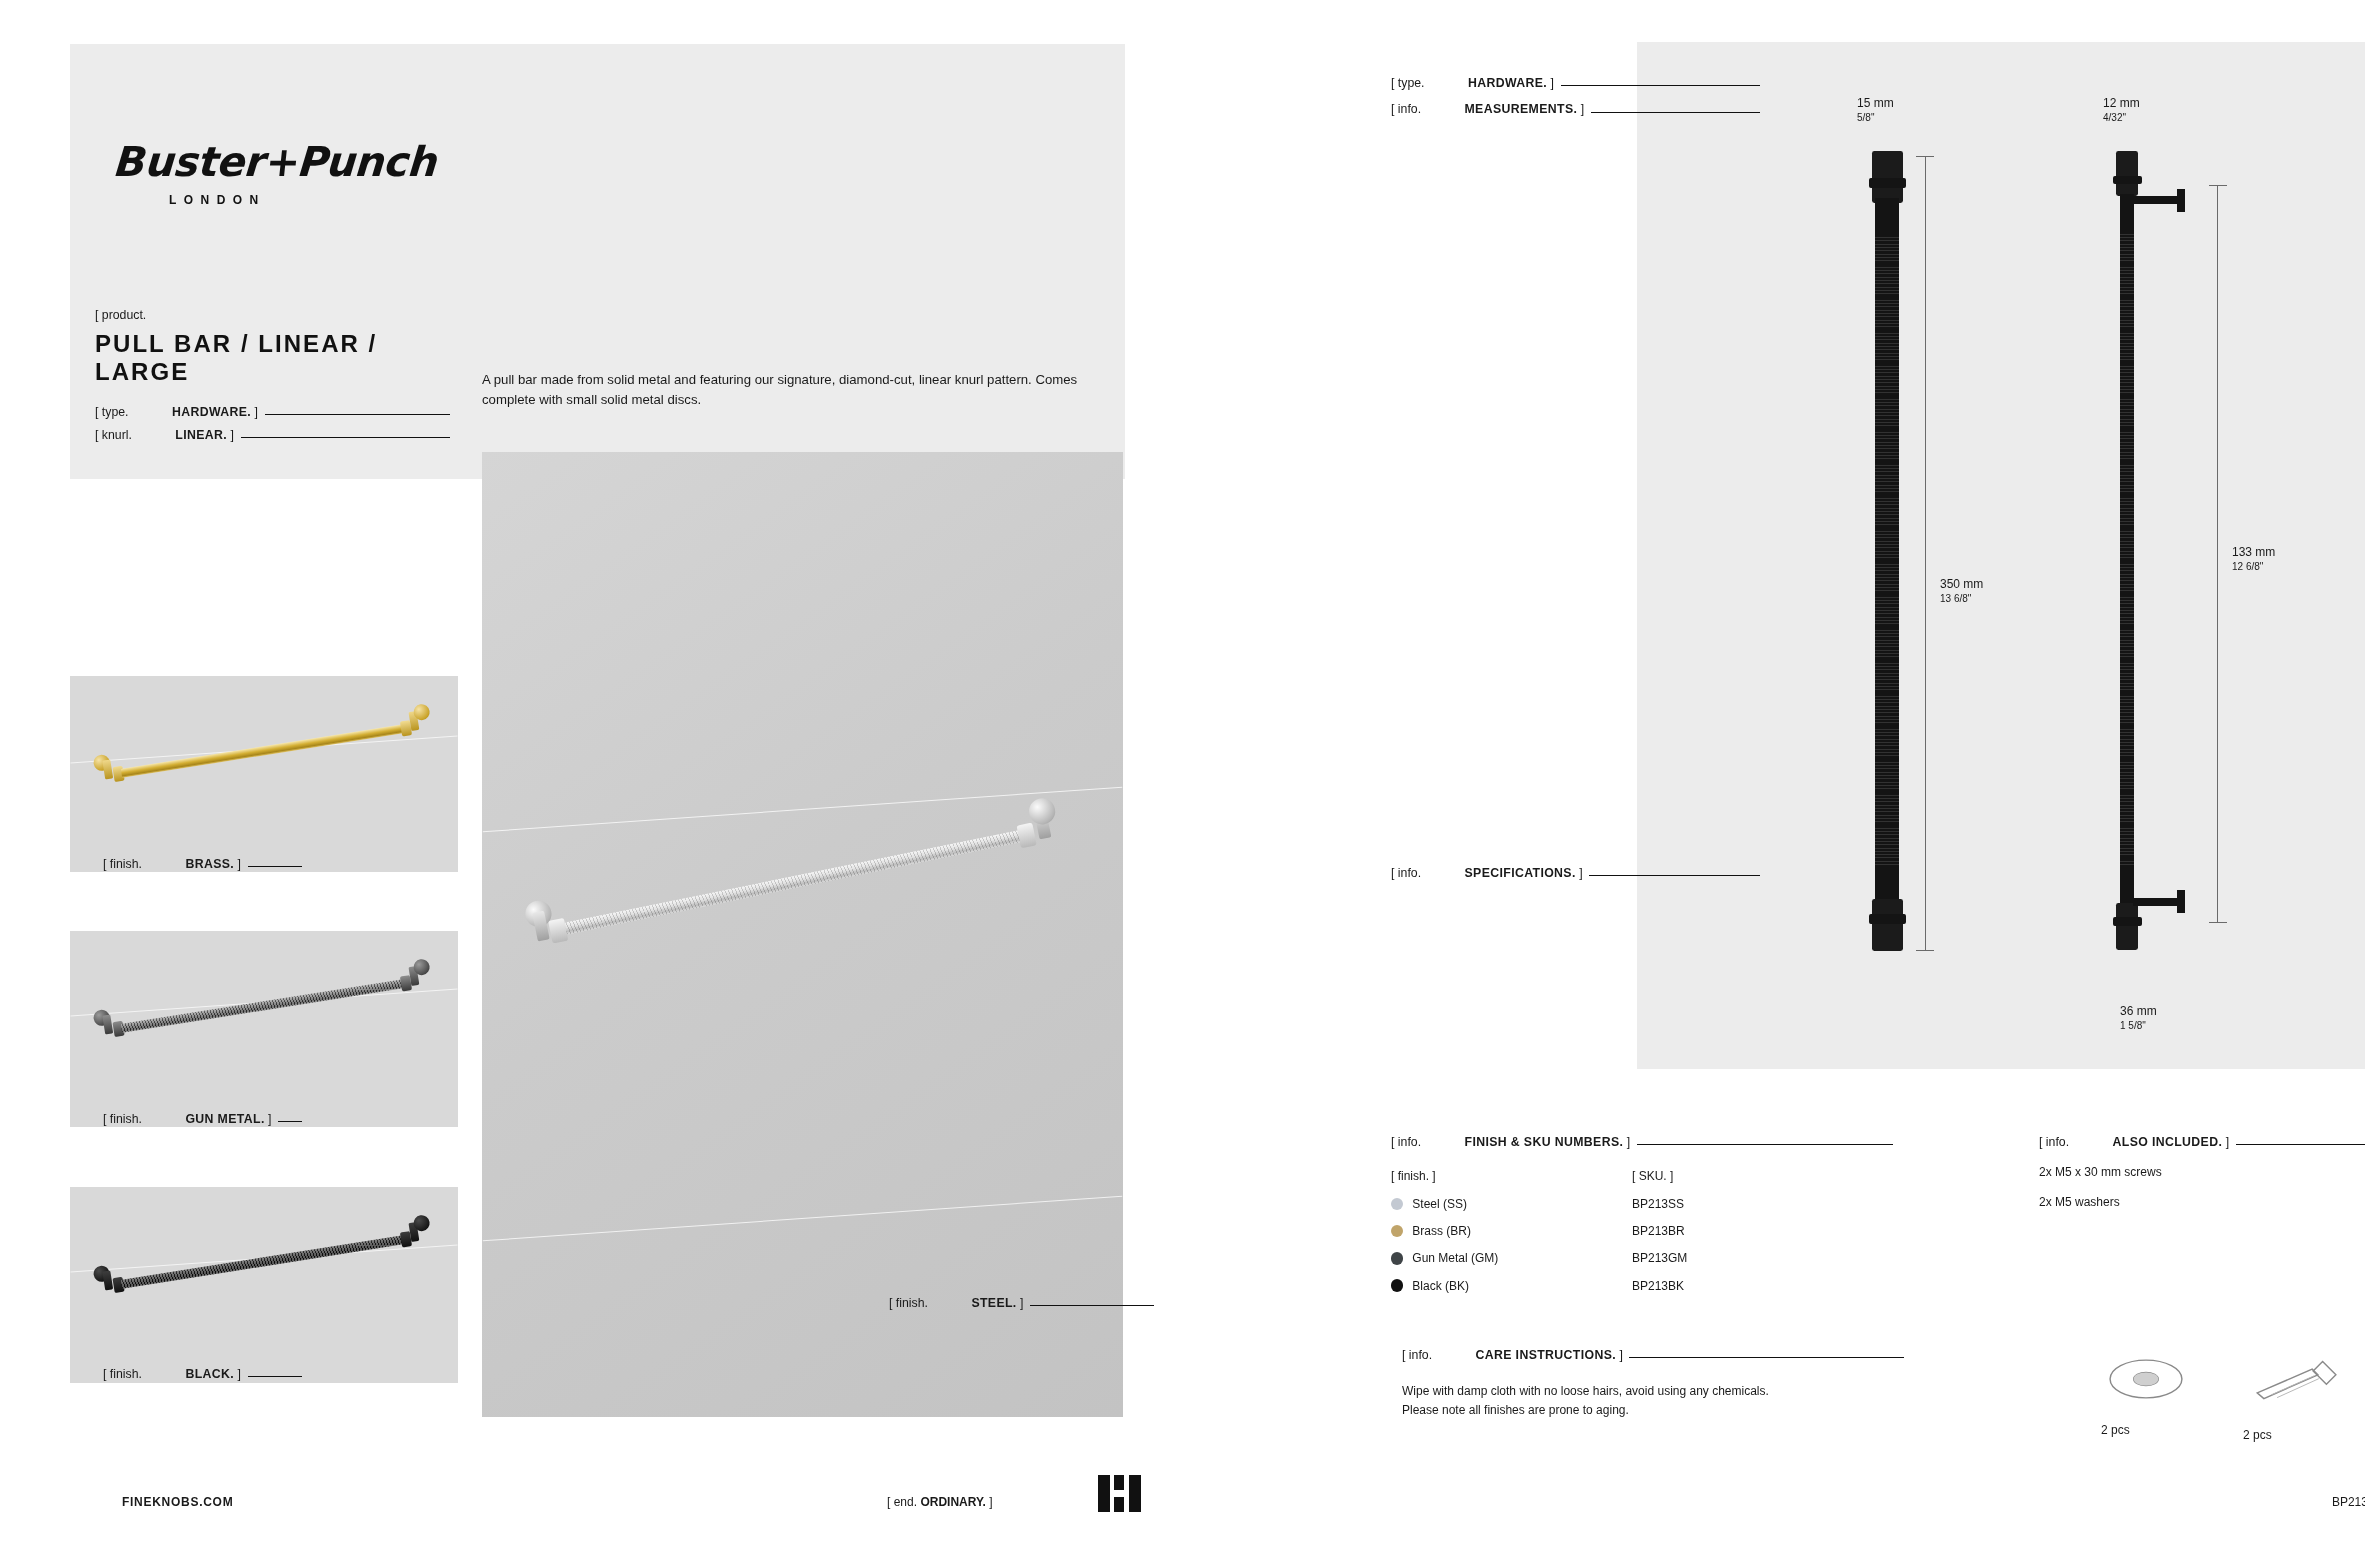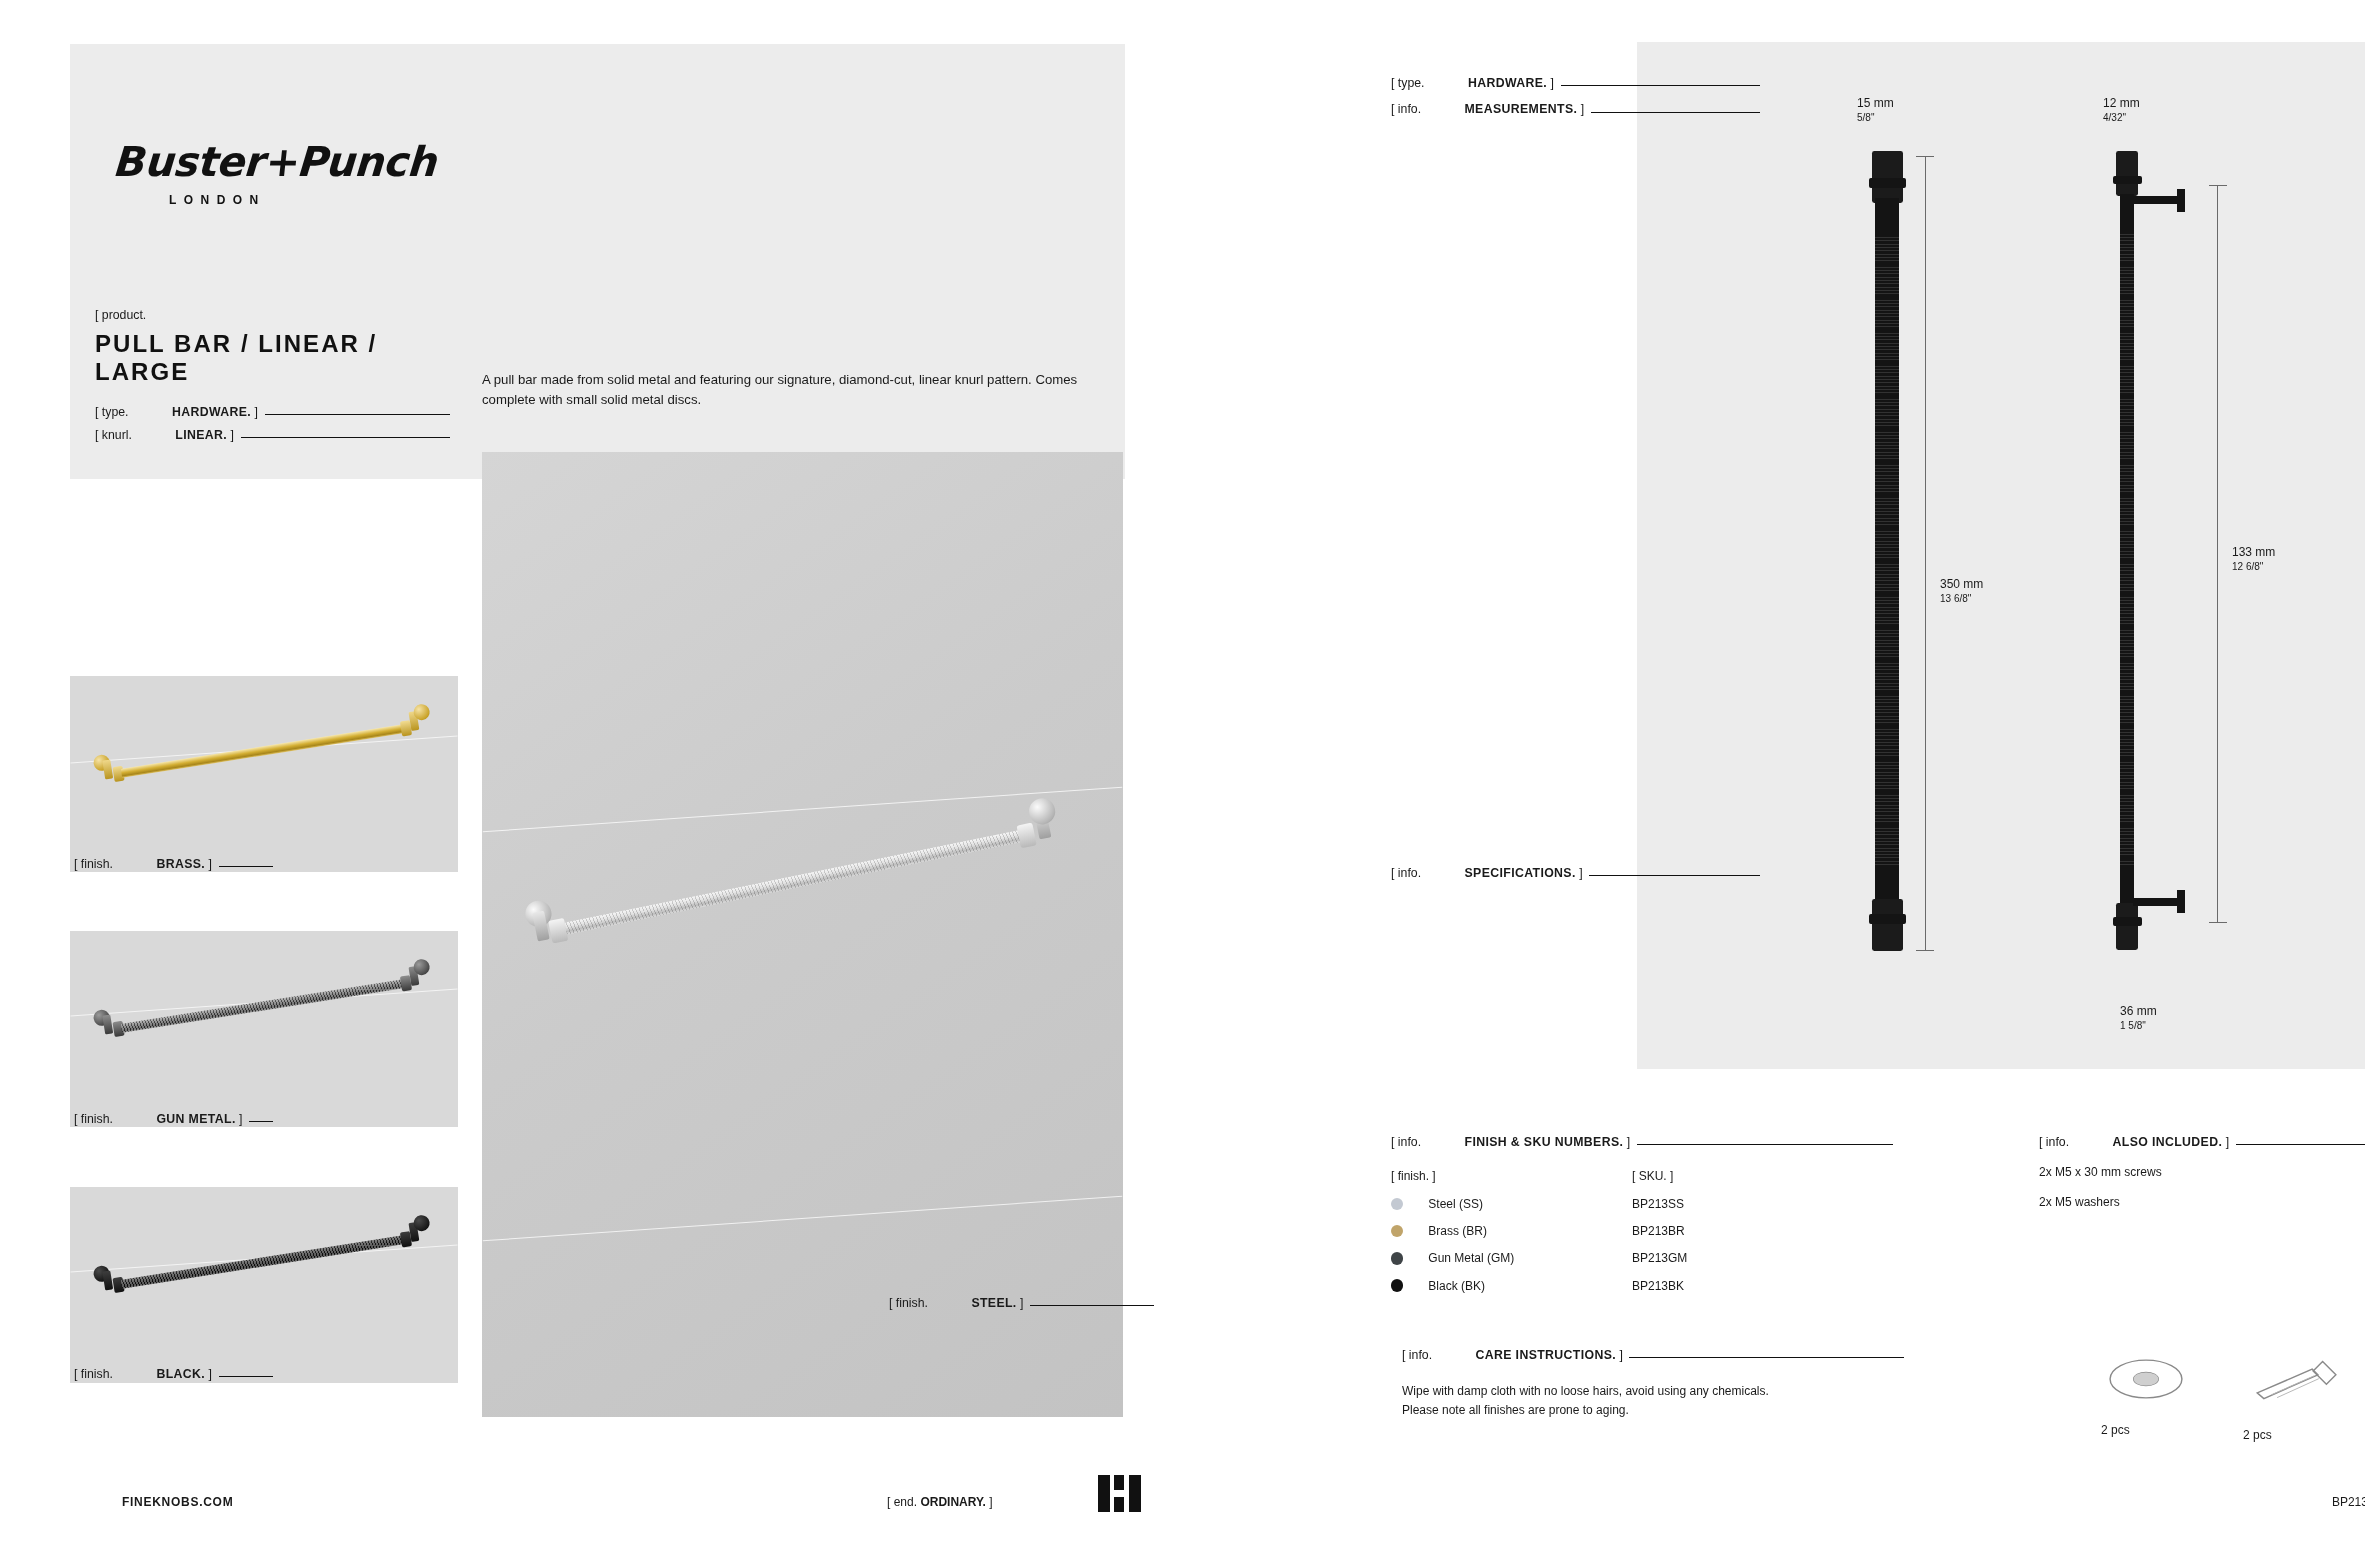--- a/index.html
+++ b/index.html
@@ -96,21 +96,21 @@
     background: radial-gradient(circle at 35% 30%, #fbfbfb, #b6b6b6 70%, #8e8e8e);
   }
   .hero-bar .disc.l { left: 20px; }
   .hero-bar .disc.r { left: 534px; }
 
   .hero-caption { position: absolute; left: 889px; top: 1296px; width: 265px; }
 
   
   .thumb { position: absolute; left: 70px; width: 388px; height: 196px; background: #d9d9d9; overflow: hidden; }
   .thumb .wline { position: absolute; left: 0; width: 100%; height: 0.9px; background: rgba(255,255,255,.7); }
-  .thumb-caption { position: absolute; left: 74px; width: 199px; }
+  .thumb-caption { position: absolute; left: 103px; width: 199px; }
 
   .mini-bar { position: absolute; left: 19px; width: 350px; height: 16px; transform: rotate(-9deg); transform-origin: left center; }
   .mini-bar .mshaft { position: absolute; left: 33px; top: 3.3px; width: 284px; height: 8.5px; border-radius: 1.4px; }
   .mini-bar .mknurl { position: absolute; left: 33px; top: 3.3px; width: 284px; height: 8.5px;
       background: repeating-linear-gradient(78deg, rgba(0,0,0,.32) 0 0.9px, rgba(255,255,255,.30) 0.9px 2.8px); border-radius: 1.4px; }
   .mini-bar .mfoot { position: absolute; width: 10.4px; height: 15px; top: 0; border-radius: 1.9px; }
   .mini-bar .mdisc { position: absolute; width: 16px; height: 16px; top: -14px; border-radius: 50%; }
   .mini-bar .mpost { position: absolute; width: 7.6px; height: 19px; top: -7.6px; border-radius: 1.4px; }
 
   
@@ -136,21 +136,21 @@
   .dimline { position: absolute; background: #6a6a6a; }
 
   .specs-block { position: absolute; left: 1391px; top: 866px; width: 369px; }
   .specs-line { font-size: 12px; line-height: 1.55; margin-bottom: 9.5px; color: #1a1a1a; }
   .specs-line.small { font-size: 11.4px; line-height: 1.45; }
 
   .sku-block { position: absolute; left: 1391px; top: 1135px; width: 502px; }
   .sku-head { display: flex; font-size: 12px; margin-top: 20px; margin-bottom: 14px; }
   .sku-head .c1 { width: 241px; }
   .sku-row { display: flex; align-items: center; font-size: 12px; margin-bottom: 13.2px; }
-  .sku-row .c1 { width: 241px; display: flex; align-items: center; gap: 25px; }
+  .sku-row .c1 { width: 241px; display: flex; align-items: center; gap: 9px; }
   .dot { width: 12.3px; height: 12.3px; border-radius: 50%; display: inline-block; }
 
   .care-block { position: absolute; left: 1391px; top: 1348px; width: 502px; margin-left: 11px; }
   .care-text { margin-top: 20px; font-size: 12px; line-height: 1.55; }
 
   .incl-block { position: absolute; left: 2039px; top: 1135px; width: 374px; }
   .incl-line { font-size: 12px; margin-top: 16px; }
 
   .part-wrap { position: absolute; top: 1353px; }
   .part-caption { font-size: 12px; margin-top: 16px; }

